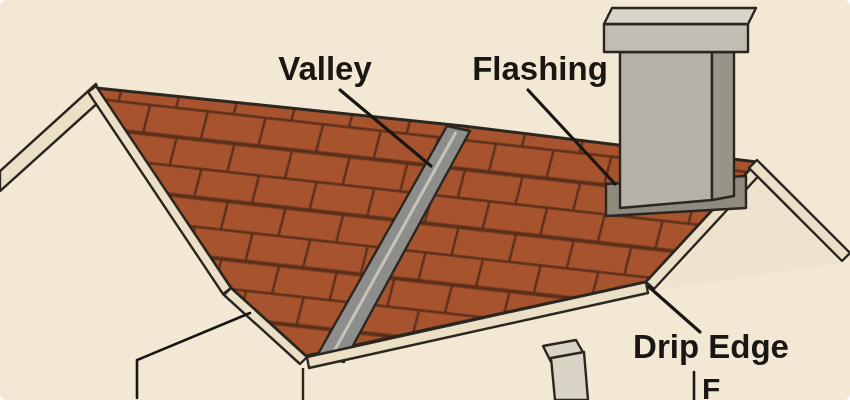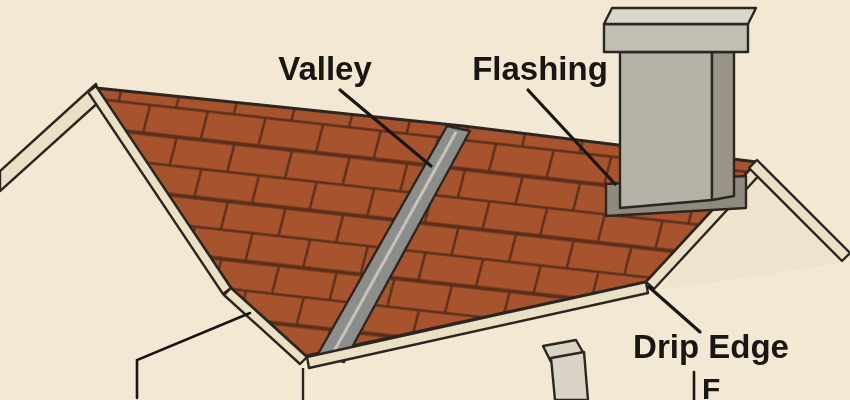--- a/index.html
+++ b/index.html
@@ -1,16 +1,16 @@
 <!DOCTYPE html>
 <html><head>
 <meta charset="utf-8">
 <style>
   html,body{margin:0;padding:0;background:#fff;}
-  .stage{width:850px;height:400px;position:relative;overflow:hidden;}
+  .stage{width:850px;height:400px;position:relative;overflow:hidden;border-radius:6px;}
   svg{display:block;}
   .ol{stroke:#2b2620;stroke-width:3;stroke-linejoin:round;}
   .ol2{stroke:#2b2620;stroke-width:2.4;stroke-linejoin:round;}
   .leader{stroke:#191613;stroke-width:3.2;stroke-linecap:round;fill:none;}
   .leader-thin{stroke:#191613;stroke-width:2.6;stroke-linecap:round;fill:none;}
   .lbl{font-family:"Liberation Sans",sans-serif;font-weight:700;font-size:33px;fill:#191613;}
   .lbl-small{font-family:"Liberation Sans",sans-serif;font-weight:700;font-size:30px;fill:#191613;}
 </style>
 </head>
 <body>

